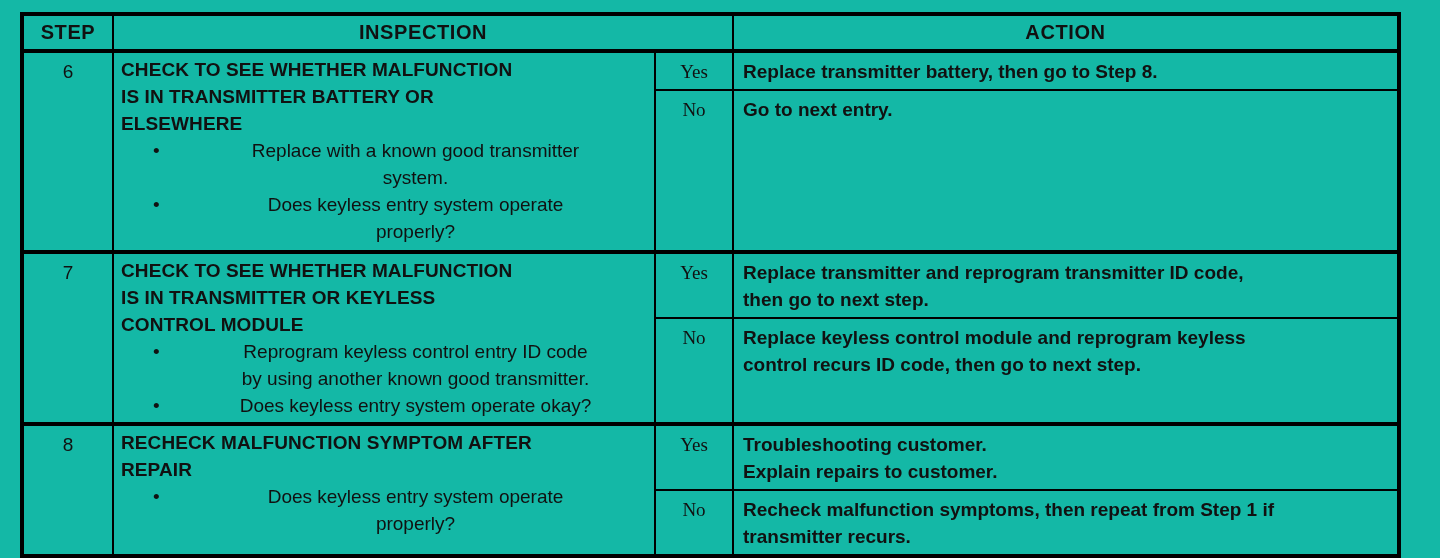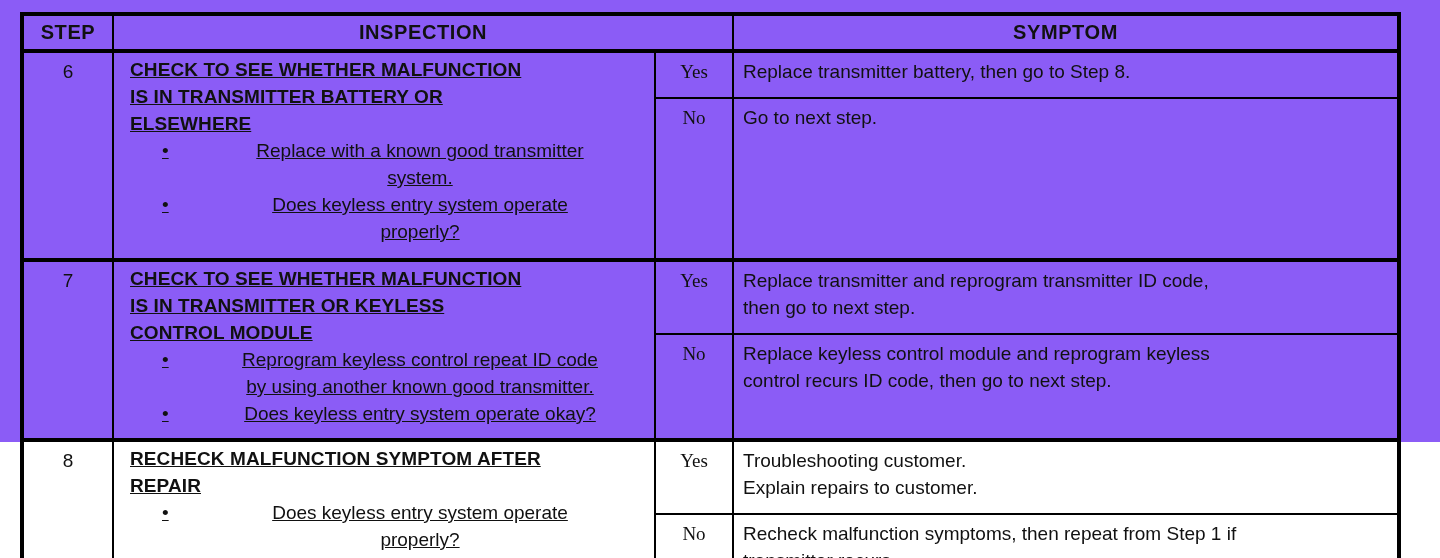--- a/index.html
+++ b/index.html
@@ -4,21 +4,21 @@
 <style>
   html, body {
     margin: 0; padding: 0;
     width: 1440px; height: 558px;
     background: #ffffff;
     overflow: hidden;
     font-family: "Liberation Sans", sans-serif;
     color: #111111;
     -webkit-font-smoothing: antialiased;
   }
-  .sheet { position: relative; width: 1440px; height: 442px; background: #8b5cf6; }
+  .sheet { position: relative; width: 1440px; height: 558px; background: #14b8a6; }
 
   table.tt {
     position: absolute; left: 20px; top: 12px;
     width: 1377px;
     border-collapse: collapse;
     table-layout: fixed;
     border: 4px solid #000;
   }
   col.c-step   { width: 91px;  }
   col.c-insp   { width: 542px; }
@@ -45,21 +45,21 @@
   tr.r6a { height: 37px; }  tr.r6b { height: 162px; }
   tr.r7a { height: 61px; }  tr.r7b { height: 106px; }
   tr.r8a { height: 62px; }  tr.r8b { height: 63px; }
 
   td.step {
     text-align: center;
     font-size: 19px;
     padding-top: 5px;
     line-height: 27px;
   }
-  td.insp { padding: 3px 6px 0 16px; text-decoration: underline; }
+  td.insp { padding: 3px 6px 0 7px; }
   .title-line {
     font-weight: bold;
     font-size: 19px;
     line-height: 27px;
     letter-spacing: 0.1px;
     white-space: nowrap;
   }
   .bullet { display: flex; padding-left: 32px; }
   .dot {
     flex: none;
@@ -73,39 +73,39 @@
     line-height: 27px;
     white-space: nowrap;
   }
   td.yn {
     text-align: center;
     font-size: 19px;
     line-height: 27px;
     padding-top: 5px;
     font-family: Liberation Serif, serif;
   }
-  td.act { padding: 5px 8px 12px 9px; }
+  td.act { padding: 5px 8px 4px 9px; font-weight: bold; }
 </style>
 </head>
 <body>
 
 <div class="sheet">
   <table class="tt">
     <colgroup>
       <col class="c-step">
         <col class="c-insp">
         <col class="c-yn">
         <col class="c-action">
     </colgroup>
 
     <tbody>
         <tr>
       <th>STEP</th>
       <th colspan="2">INSPECTION</th>
-      <th>SYMPTOM</th>
+      <th>ACTION</th>
     </tr>
 
     <tr class="r6a">
       <td class="step" rowspan="2">6</td>
       <td class="insp" rowspan="2">
         <div class="title-line">CHECK TO SEE WHETHER MALFUNCTION</div>
         <div class="title-line">IS IN TRANSMITTER BATTERY OR</div>
         <div class="title-line">ELSEWHERE</div>
         <div class="bullet">
           <span class="dot">•</span>
@@ -123,34 +123,34 @@
         </div>
       </td>
       <td class="yn">Yes</td>
       <td class="act">
         <div class="act-line">Replace transmitter battery, then go to Step 8.</div>
       </td>
     </tr>
     <tr class="r6b">
       <td class="yn">No</td>
       <td class="act">
-        <div class="act-line">Go to next step.</div>
+        <div class="act-line">Go to next entry.</div>
       </td>
     </tr>
 
     <tr class="r7a group-start">
       <td class="step" rowspan="2">7</td>
       <td class="insp" rowspan="2">
         <div class="title-line">CHECK TO SEE WHETHER MALFUNCTION</div>
         <div class="title-line">IS IN TRANSMITTER OR KEYLESS</div>
         <div class="title-line">CONTROL MODULE</div>
         <div class="bullet">
           <span class="dot">•</span>
           <div class="b-lines">
-            <div class="b-line">Reprogram keyless control repeat ID code</div>
+            <div class="b-line">Reprogram keyless control entry ID code</div>
             <div class="b-line">by using another known good transmitter.</div>
           </div>
         </div>
         <div class="bullet">
           <span class="dot">•</span>
           <div class="b-lines">
             <div class="b-line">Does keyless entry system operate okay?</div>
           </div>
         </div>
       </td>

